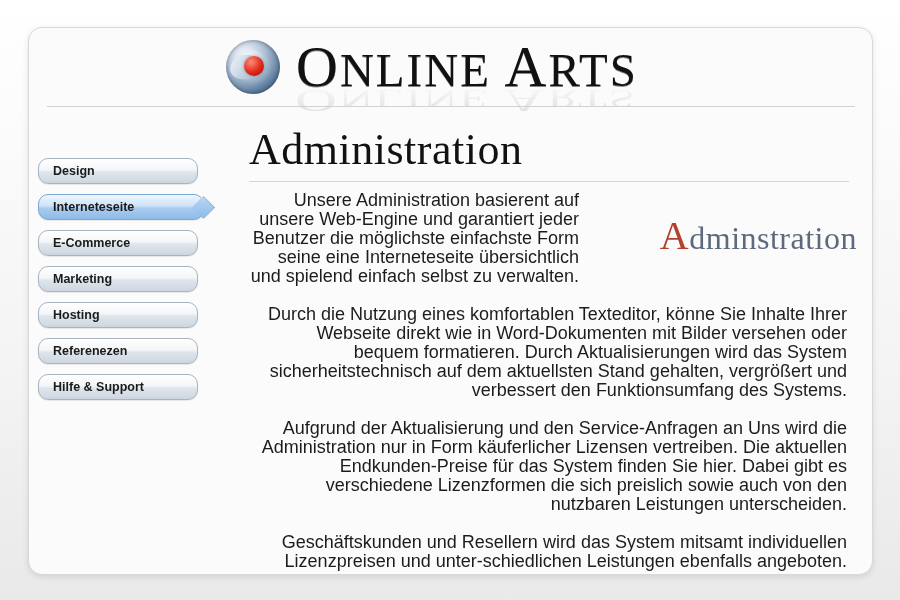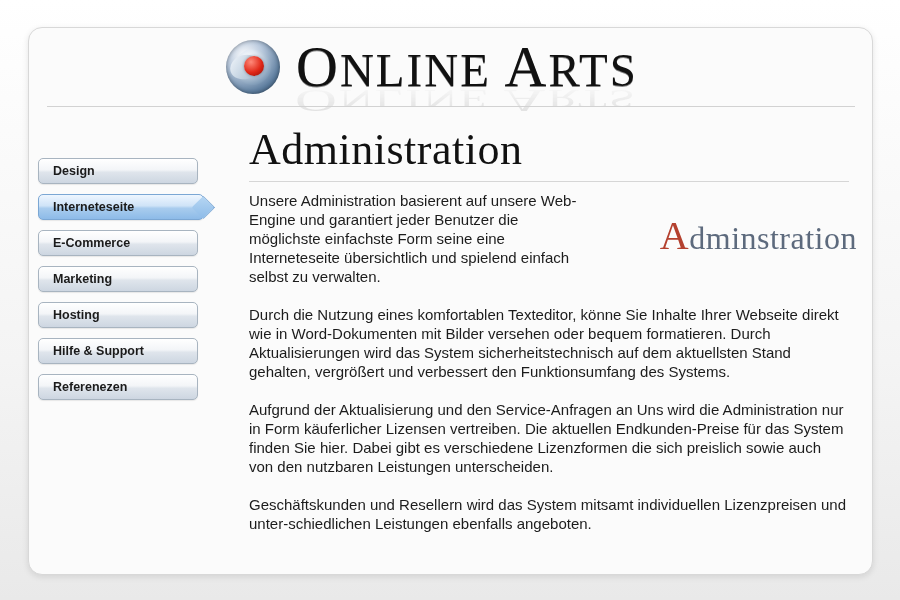--- a/index.html
+++ b/index.html
@@ -130,21 +130,21 @@
     position: absolute;
     left: 9px;
     top: 130px;
     width: 160px;
   }
   .nav-item {
     position: relative;
     height: 26px;
     margin-bottom: 10px;
     border: 1px solid #a8b4c0;
-    border-radius: 5px;
+    border-radius: 10px;
     background: linear-gradient(to bottom, #ffffff 0%, #f3f5f8 45%, #dfe5ec 55%, #cdd6e1 100%);
     box-shadow: 0 1px 1px rgba(0,0,0,0.08);
     display: flex;
     align-items: center;
     padding-left: 14px;
     box-sizing: border-box;
     font-size: 12.5px;
     font-weight: bold;
     color: #1b1b1b;
     cursor: pointer;
@@ -205,25 +205,26 @@
     color: #5d6a7d;
     white-space: nowrap;
     letter-spacing: 0.5px;
   }
   #wordmark .lead {
     color: #b4412f;
     font-size: 40px;
   }
 
   .para {
-    font-size: 15px;
+    font-size: 18px;
     line-height: 19px;
     color: #1c1c1c;
     margin: 0 0 19px 0;
     width: 598px;
+    text-align: right;
   }
   .para.narrow { width: 330px; }
 </style>
 </head>
 <body>
 
 <div id="page">
   <div id="panel">
 
     <div id="header">
@@ -250,24 +251,24 @@
       <div class="nav-item">
           <span>E-Commerce</span>
         </div>
       <div class="nav-item">
           <span>Marketing</span>
         </div>
       <div class="nav-item">
           <span>Hosting</span>
         </div>
       <div class="nav-item">
+          <span>Referenezen</span>
+        </div>
+      <div class="nav-item">
           <span>Hilfe &amp; Support</span>
-        </div>
-      <div class="nav-item">
-          <span>Referenezen</span>
         </div>
     </div>
 
     <div id="content">
       <h1 id="page-title">Administration</h1>
       <div id="title-rule"></div>
 
       <div id="wordmark"><span class="lead">A</span><span>dminstration</span></div>
 
       <p class="para narrow">Unsere Administration basierent auf unsere Web-Engine und garantiert jeder Benutzer die möglichste einfachste Form seine eine Interneteseite übersichtlich und spielend einfach selbst zu verwalten.</p>

